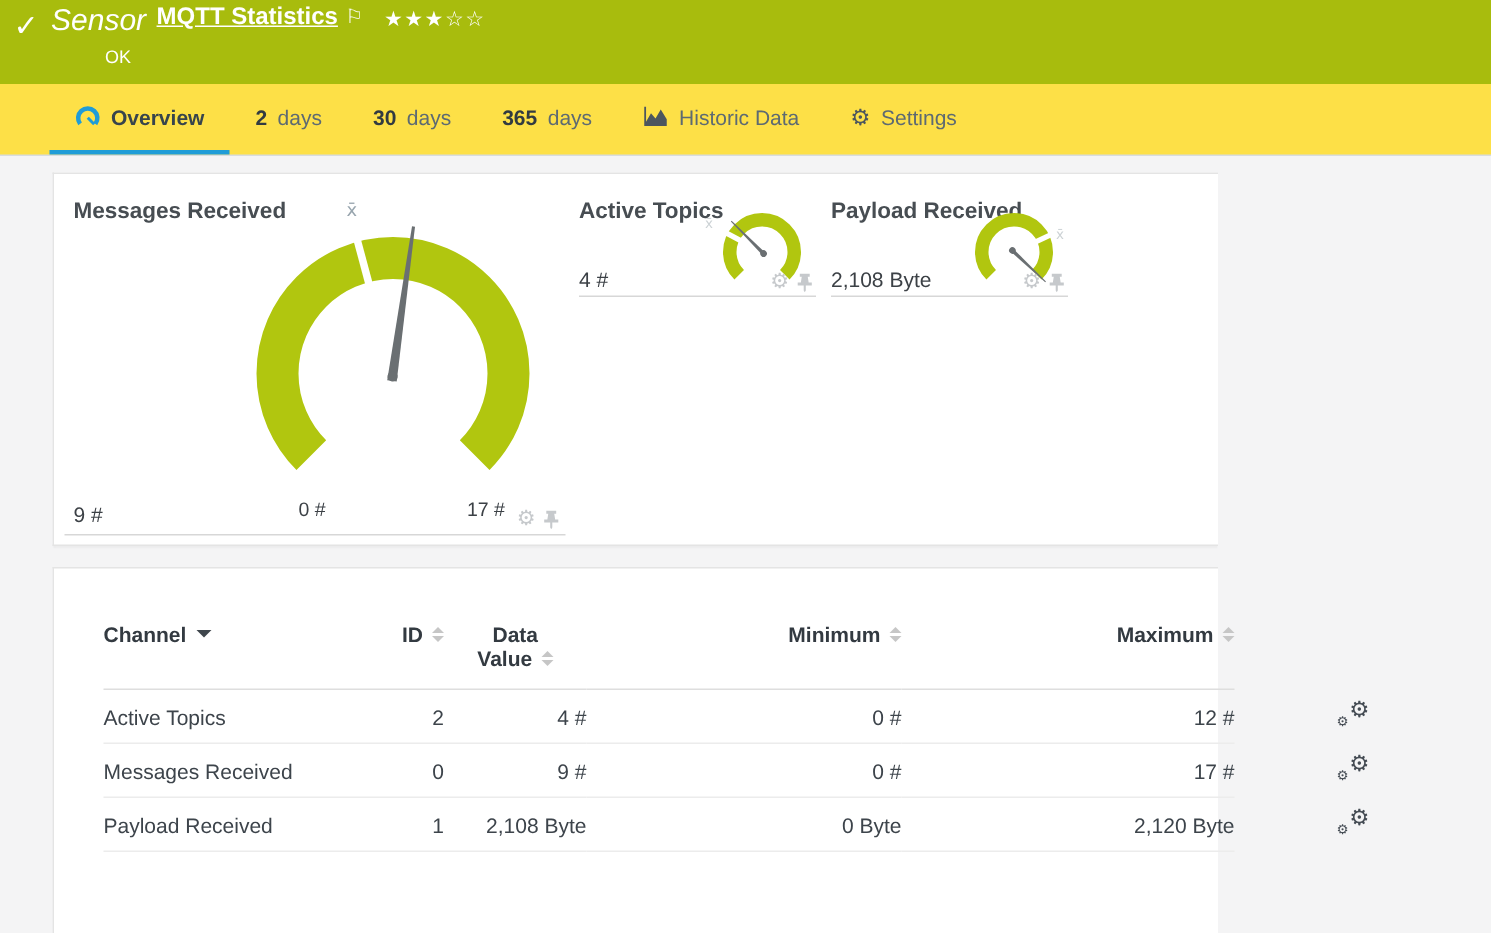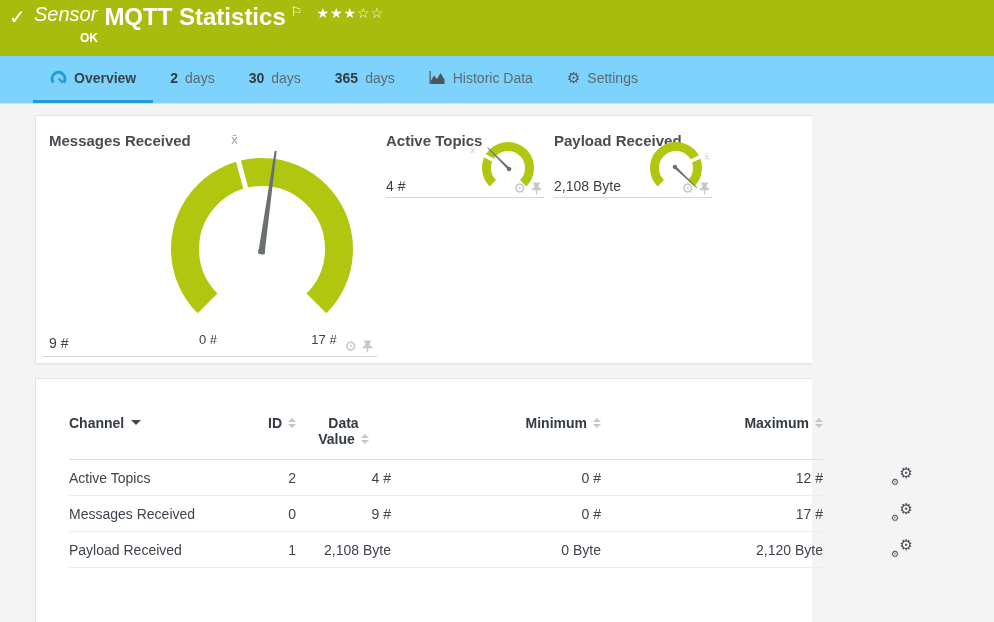--- a/index.html
+++ b/index.html
@@ -4,27 +4,27 @@
 <style>
   * { box-sizing: border-box; }
   body { margin:0; background:#ffffff; font-family:"Liberation Sans", sans-serif; }
   .page { position:relative; width:994px; height:622px; overflow:hidden; background:#f4f4f5; }
 
   
   .topbar { position:relative; height:56px; background:#a8bc0d; color:#fff; }
   .check-ic { position:absolute; left:9px; top:5px; font-size:20px; font-weight:bold; font-family:"DejaVu Sans",sans-serif; }
   .title-line { position:absolute; left:34px; top:3px; display:flex; align-items:flex-start; white-space:nowrap; }
   .sensor-label { font-style:italic; font-size:20px; margin-right:7px; }
-  .sensor-name { font-weight:bold; font-size:24px; }
+  .sensor-name { font-weight:bold; font-size:16px;text-decoration:underline; }
   .flag-ic { font-size:13px; margin-left:5px; margin-top:1px; font-family:"DejaVu Sans",sans-serif; }
   .stars { font-size:14px; margin-left:14px; margin-top:2px; letter-spacing:1px; font-family:"DejaVu Sans",sans-serif; }
-  .status-ok { position:absolute; left:80px; top:31px; font-size:12px; font-weight:bold; }
-
-  
-  .tabs { height:48px; background:#7dd3fc; border-bottom:1px solid #d8dcde; display:flex; align-items:stretch; padding-left:33px; }
+  .status-ok { position:absolute; left:70px; top:31px; font-size:12px; font-weight:normal; }
+
+  
+  .tabs { height:48px; background:#fde047; border-bottom:1px solid #d8dcde; display:flex; align-items:stretch; padding-left:33px; }
   .tab { display:flex; align-items:center; gap:7px; padding:0 17px; font-size:14px; color:#5d6a72; border-bottom:3px solid transparent; cursor:pointer; }
   .tab.active { border-bottom-color:#1f9cd7; color:#37444c; font-weight:bold; }
   .tab .num { font-weight:bold; color:#323b41; }
   .tab .gicon { font-family:"DejaVu Sans",sans-serif; font-size:15px; color:#4c565e; }
 
   
   .content { padding:11px 0 0 35px; }
   .card { position:relative; width:777px; background:#fff; border:1px solid #e4e4e4; border-right:none; box-shadow:0 1px 1px rgba(0,0,0,0.04); }
   .card-gauges { height:249px; margin-bottom:14px; }
   .card-table { height:250px; }

